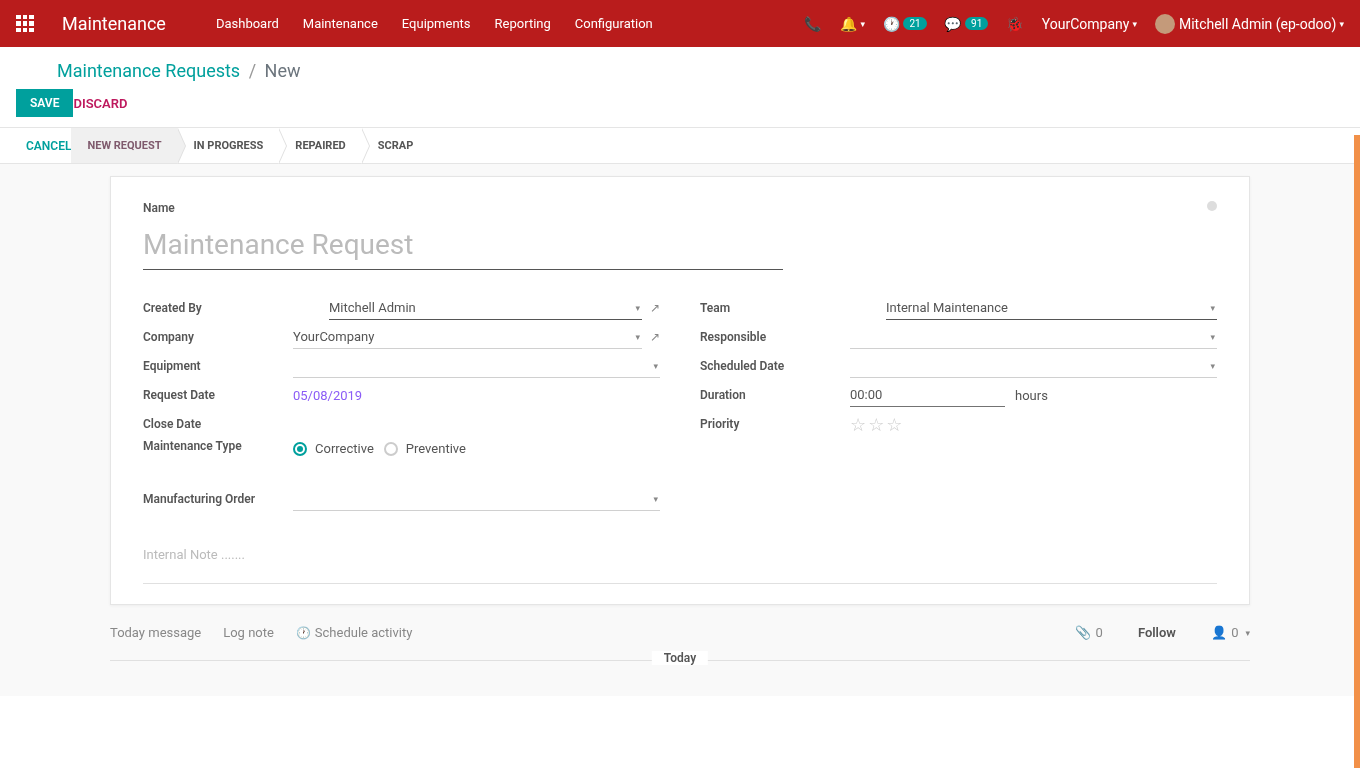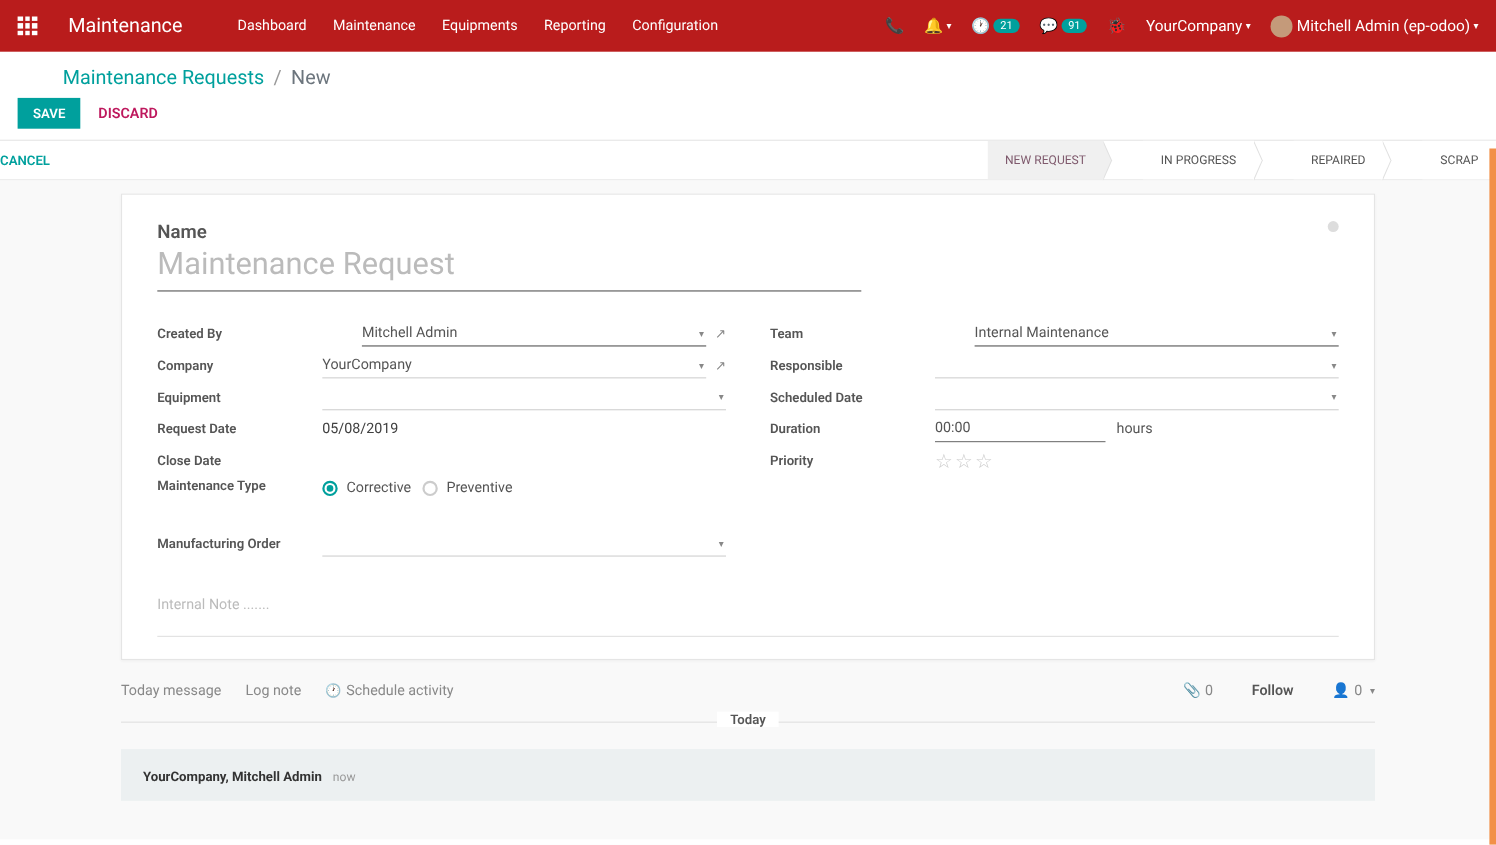--- a/index.html
+++ b/index.html
@@ -17,54 +17,54 @@
 .badge { background:#00a09d; color:#fff; font-size:10px; padding:1px 6px; border-radius:10px; margin-left:3px; }
 .avatar { width:20px; height:20px; border-radius:50%; background:#c49a7a; display:inline-block; margin-right:4px; vertical-align:middle; }
 .caret { font-size:9px; margin-left:3px; }
 
 
 .control-row { padding:13px 16px 10px; }
 .breadcrumb { font-size:18px; margin-bottom:8px; }
 .breadcrumb .bc-link { color:#00a09d; cursor:pointer;margin-left:41px; }
 .breadcrumb .bc-sep { color:#999; margin:0 4px; }
 .breadcrumb .bc-current { color:#6c757d; }
-.btn-row { display:flex; gap:16px; align-items:center; }
+.btn-row { display:flex; gap:0; align-items:center; }
 .btn-save { background:#00a09d; color:#fff; border:none; padding:7px 14px; font-size:12px; font-weight:600; cursor:pointer; }
 .btn-discard { background:transparent; color:#be185d; border:none; font-size:13px; font-weight:600; cursor:pointer; }
 
 
-.status-bar { border-top:1px solid #e5e5e5; border-bottom:1px solid #e5e5e5; height:37px; display:flex; justify-content:space-between; align-items:stretch; }
+.status-bar { border-top:1px solid #e5e5e5; border-bottom:1px solid #e5e5e5; height:37px; display:flex; align-items:stretch; padding-left:26px; }
 .btn-cancel { color:#00a09d; font-size:12px; font-weight:600; cursor:pointer; align-self:center; }
 .status-steps { display:flex; align-items:stretch; }
-.status-step { padding:0 16px; font-size:11px; font-weight:400; color:#555; display:flex; align-items:center; position:relative; cursor:pointer; background:#fff;margin-left:36px; }
+.status-step { padding:0 16px; font-size:11px; font-weight:700; color:#555; display:flex; align-items:center; position:relative; cursor:pointer; background:#fff; }
 .status-step.active { color:#7f5a6d; background:#f0f0f0; }
 .status-step::after { content:''; position:absolute; right:-8px; top:50%; transform:translateY(-50%); border-left:8px solid #e0e0e0; border-top:18px solid transparent; border-bottom:18px solid transparent; z-index:1; }
 .status-step::before { content:''; position:absolute; right:-7px; top:50%; transform:translateY(-50%); border-left:8px solid #fff; border-top:18px solid transparent; border-bottom:18px solid transparent; z-index:2; }
 .status-step.active::before { border-left-color:#f0f0f0; }
 .status-step:last-child::after,.status-step:last-child::before { display:none; }
 
 
 .form-wrap { background:#f9f9f9; padding:12px 0 35px; }
 .form-sheet { background:#fff; width:1140px; margin:0 auto; border:1px solid #e5e5e5; padding:24px 32px 20px; box-shadow:0 1px 3px rgba(0,0,0,0.05); }
-.name-label { font-size:17px; color:#555; font-weight:600; margin-bottom:2px; display:block; }
+.name-label { font-size:12px; color:#555; font-weight:600; margin-bottom:13px; display:block; }
 .name-row { position:relative; }
 .kanban-dot { position:absolute; right:0; top:0; width:10px; height:10px; border-radius:50%; background:#ddd; cursor:pointer; }
 .name-input { width:640px; font-size:28px; color:#333; border:none; border-bottom:1.5px solid #555; padding:0 0 8px 0; outline:none; }
 .name-input::placeholder { color:#bbb; }
 
 .form-grid { display:flex; gap:40px; margin-top:24px; }
 .form-col { flex:1; }
 .field-row { display:flex; align-items:center; min-height:28px; margin-bottom:1px; }
 .field-label { width:150px; font-size:12px; color:#555; font-weight:600; }
 .field-value { flex:1; position:relative; display:flex; align-items:center; }
 .field-input { width:100%; border:none; border-bottom:1px solid #d0d0d0; font-size:13px; padding:4px 16px 4px 0; outline:none; color:#555; }
 .field-input.thick { border-bottom:1.5px solid #555;margin-left:36px; }
 .field-drop { position:absolute; right:2px; font-size:9px; color:#888; cursor:pointer; }
 .field-ext { margin-left:8px; color:#888; font-size:12px; cursor:pointer; }
-.field-static { font-size:13px; color:#404040; padding:4px 0; }
+.field-static { font-size:13px; color:#8b5cf6; padding:4px 0; }
 .radio-group { display:flex; flex-direction:row; gap:10px; padding-top:2px; }
 .radio-item { display:flex; align-items:center; gap:8px; font-size:13px; color:#555; }
 .radio-circle { width:14px; height:14px; border-radius:50%; border:2px solid #ccc; position:relative; cursor:pointer; }
 .radio-circle.checked { border-color:#00a09d; }
 .radio-circle.checked::after { content:''; position:absolute; inset:2px; background:#00a09d; border-radius:50%; }
 .stars { display:flex; gap:2px; }
 .star { font-size:18px; color:#ccc; cursor:pointer; }
 .duration-wrap { display:flex; align-items:center; gap:10px; }
 .duration-input { width:155px; border:none; border-bottom:1px solid #737373; font-size:13px; padding:4px 0; outline:none; color:#555; }
 .hours-label { font-size:13px; color:#555; }
@@ -275,20 +275,16 @@
             <span>👤</span>
             <span>0</span>
             <span class="caret">▾</span>
           </span>
       </div>
     </div>
     <div style="position:relative;">
       <hr class="chatter-divider">
       <span class="today-label">Today</span>
     </div>
-    <div class="msg-block">
-      <span class="msg-author">YourCompany, Mitchell Admin</span>
-      <span class="msg-time">now</span>
-    </div>
   </div>
 </div>
 
 <div class="edge-bar"></div>
 
 </body></html>

